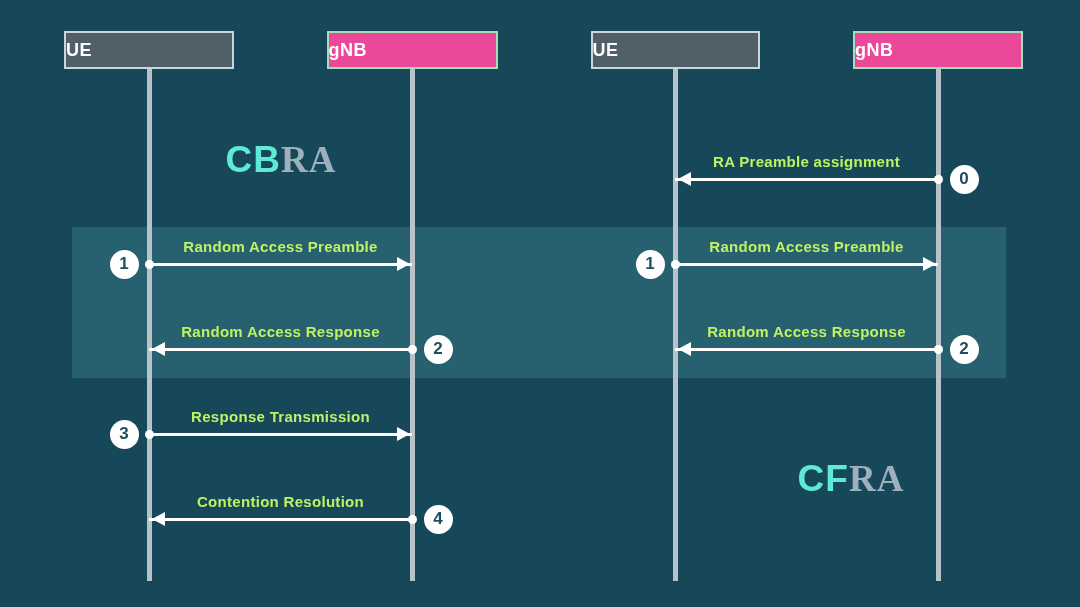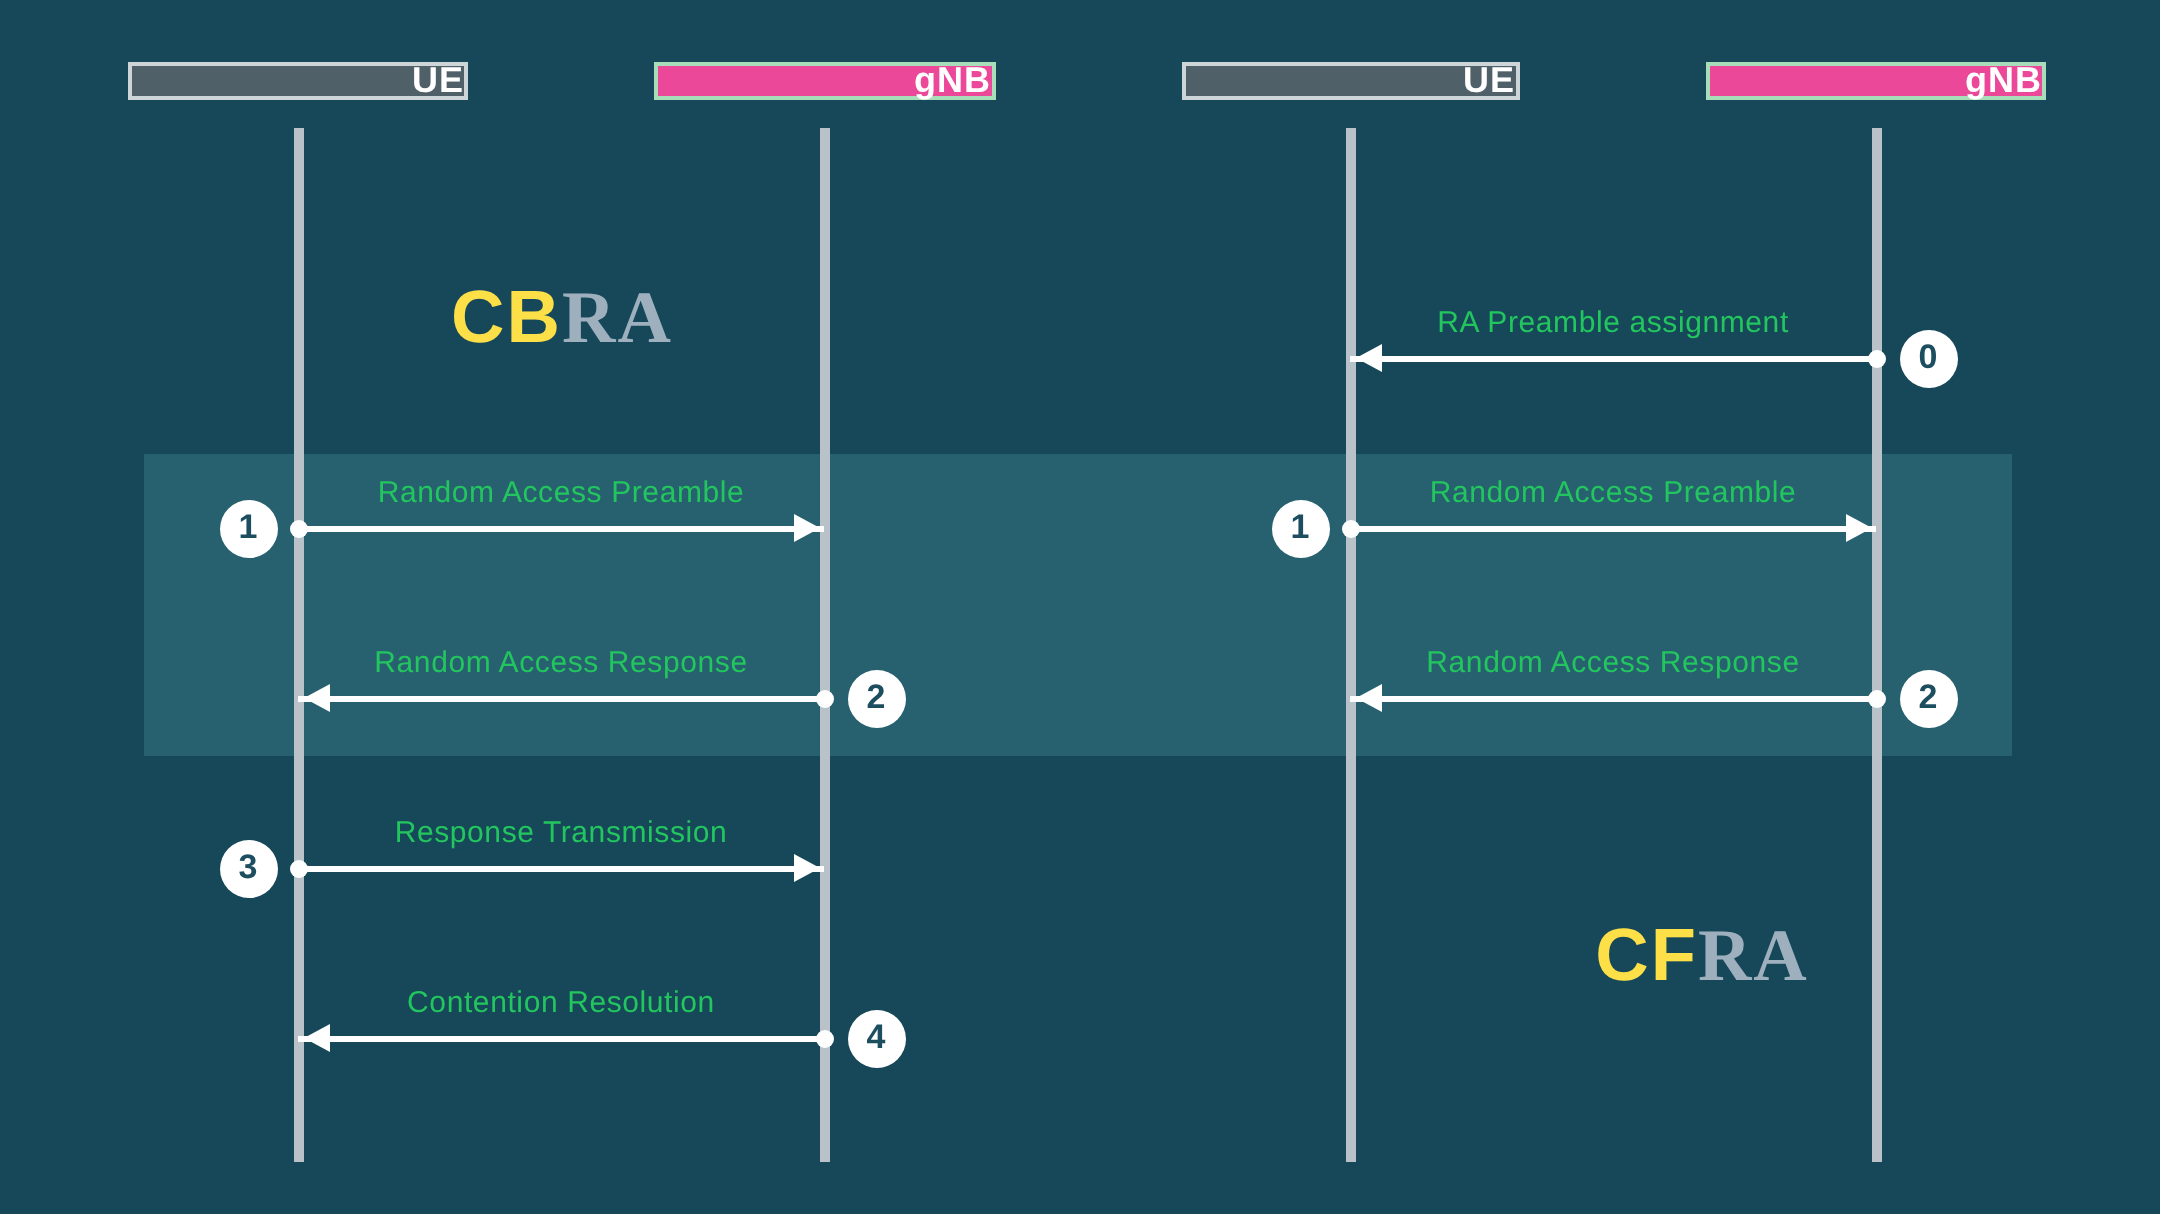--- a/index.html
+++ b/index.html
@@ -11,48 +11,48 @@
     background: #174859;
     font-family: "Liberation Sans", sans-serif;
   }
   .band {
     position: absolute;
     background: #27616F;
   }
   .actor-box {
     position: absolute;
     top: 31px;
-    height: 19px;
+    height: 38px;
     box-sizing: border-box;
     border: 2px solid #CDD5D8;
     display: flex;
     align-items: center;
-    justify-content: flex-end;
+    justify-content: flex-start;
     color: #FFFFFF;
     font-weight: bold;
     font-size: 18px;
     letter-spacing: 0.5px;
     z-index: 3;
   }
   .actor-box.ue  { background: #4F6068; border-color: #CDD5D8; }
   .actor-box.gnb { background: #ec4899; border-color: #A8DDB9; }
   .lifeline {
     position: absolute;
     top: 64px;
     width: 5px;
     height: 517px;
     background: #B8C2C8;
     z-index: 1;
   }
   .msg-label {
     position: absolute;
     transform: translateX(-50%);
-    color: #22c55e;
+    color: #bef264;
     font-size: 15px;
-    font-weight: normal;
+    font-weight: bold;
     letter-spacing: 0.3px;
     white-space: nowrap;
     z-index: 4;
   }
   .msg-line {
     position: absolute;
     height: 3px;
     background: #FFFFFF;
     z-index: 2;
   }
@@ -90,21 +90,21 @@
   }
   .big-title {
     position: absolute;
     transform: translateX(-50%);
     font-size: 37px;
     font-weight: bold;
     letter-spacing: 1px;
     white-space: nowrap;
     z-index: 2;
   }
-  .big-title .hl   { color: #fde047; }
+  .big-title .hl   { color: #5eead4; }
   .big-title .rest { color: #9EB0BD; font-family: Liberation Serif, serif; }
   .watermark {
     position: absolute;
     left: 801px;
     top: 532px;
     display: flex;
     align-items: center;
     gap: 9px;
     z-index: 6;
   }

